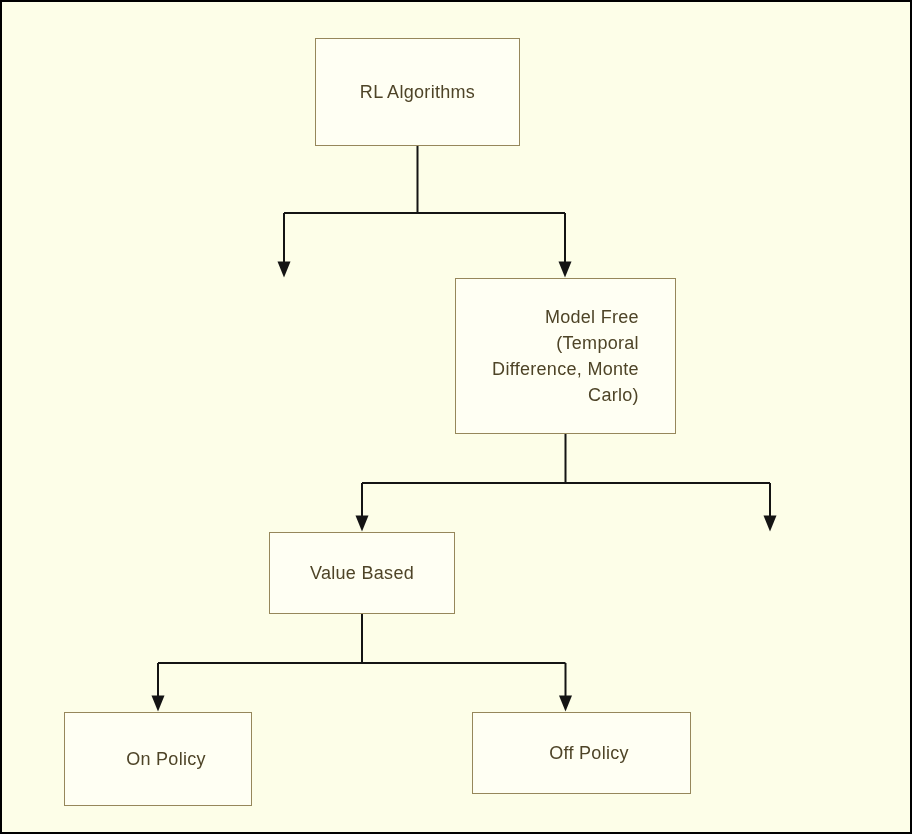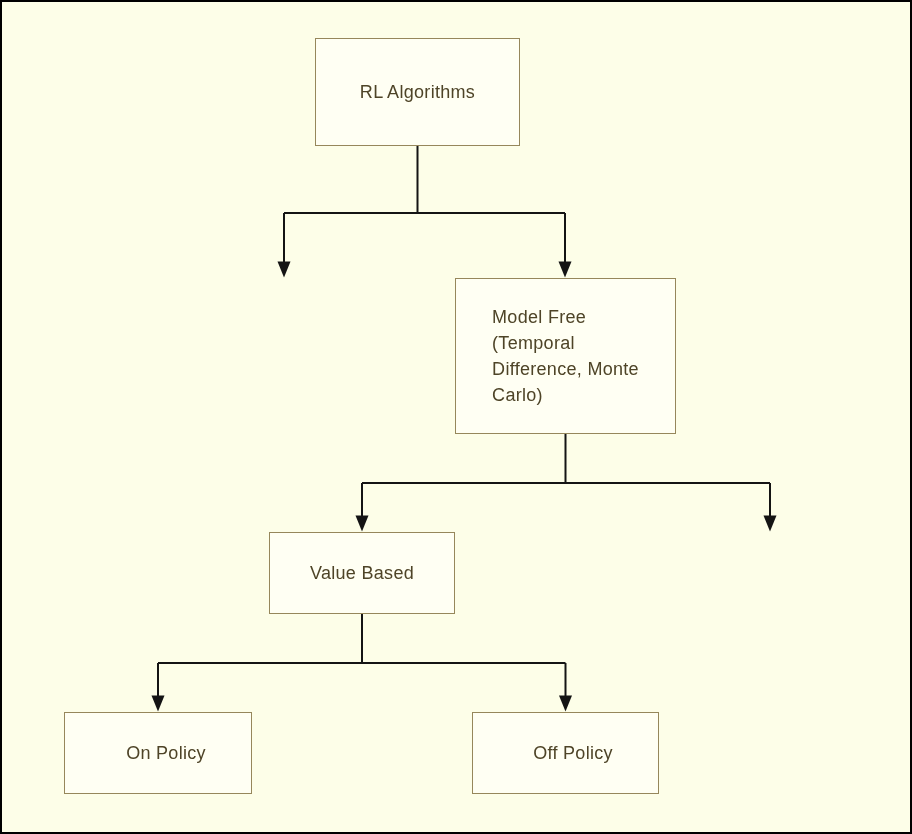--- a/index.html
+++ b/index.html
@@ -17,37 +17,37 @@
     position: absolute;
     left: 0; top: 0;
     width: 912px; height: 834px;
     pointer-events: none;
   }
   .node {
     position: absolute;
     display: flex;
     align-items: center;
     justify-content: center;
-    text-align: left;
+    text-align: right;
     box-sizing: border-box;
     background: #FFFFF3;
     border: 1px solid #96875B;
     color: #4E4427;
     font-size: 18px;
     line-height: 26px;
     letter-spacing: 0.3px;
     white-space: pre-line;
   }
   #n-root         { left: 313px; top:  36px; width: 205px; height: 108px; }
   #n-model-based  { left: 179px; top: 276px; width: 206px; height: 156px; }
   #n-model-free   { left: 453px; top: 276px; width: 221px; height: 156px; }
   #n-value-based  { left: 267px; top: 530px; width: 186px; height:  82px; }
   #n-policy-based { left: 675px; top: 530px; width: 186px; height:  82px; }
-  #n-on-policy    { left:  62px; top: 710px; width: 188px; height:  82px; padding-left: 16px; }
-  #n-off-policy   { left: 470px; top: 710px; width: 187px; height:  82px; padding-left: 15px; }
+  #n-on-policy    { left:  62px; top: 710px; width: 188px; height:  94px; padding-left: 16px; }
+  #n-off-policy   { left: 470px; top: 710px; width: 219px; height:  82px; padding-left: 15px; }
 </style>
 </head>
 <body>
 
 <div id="canvas">
 
   <svg id="edges" viewBox="0 0 912 834" xmlns="http://www.w3.org/2000/svg">
 
     <path d="M415.5 144 V211 M282 211 H563 M282 211 V260 M563 211 V260" fill="none" stroke="#141414" stroke-width="2"></path>
 

